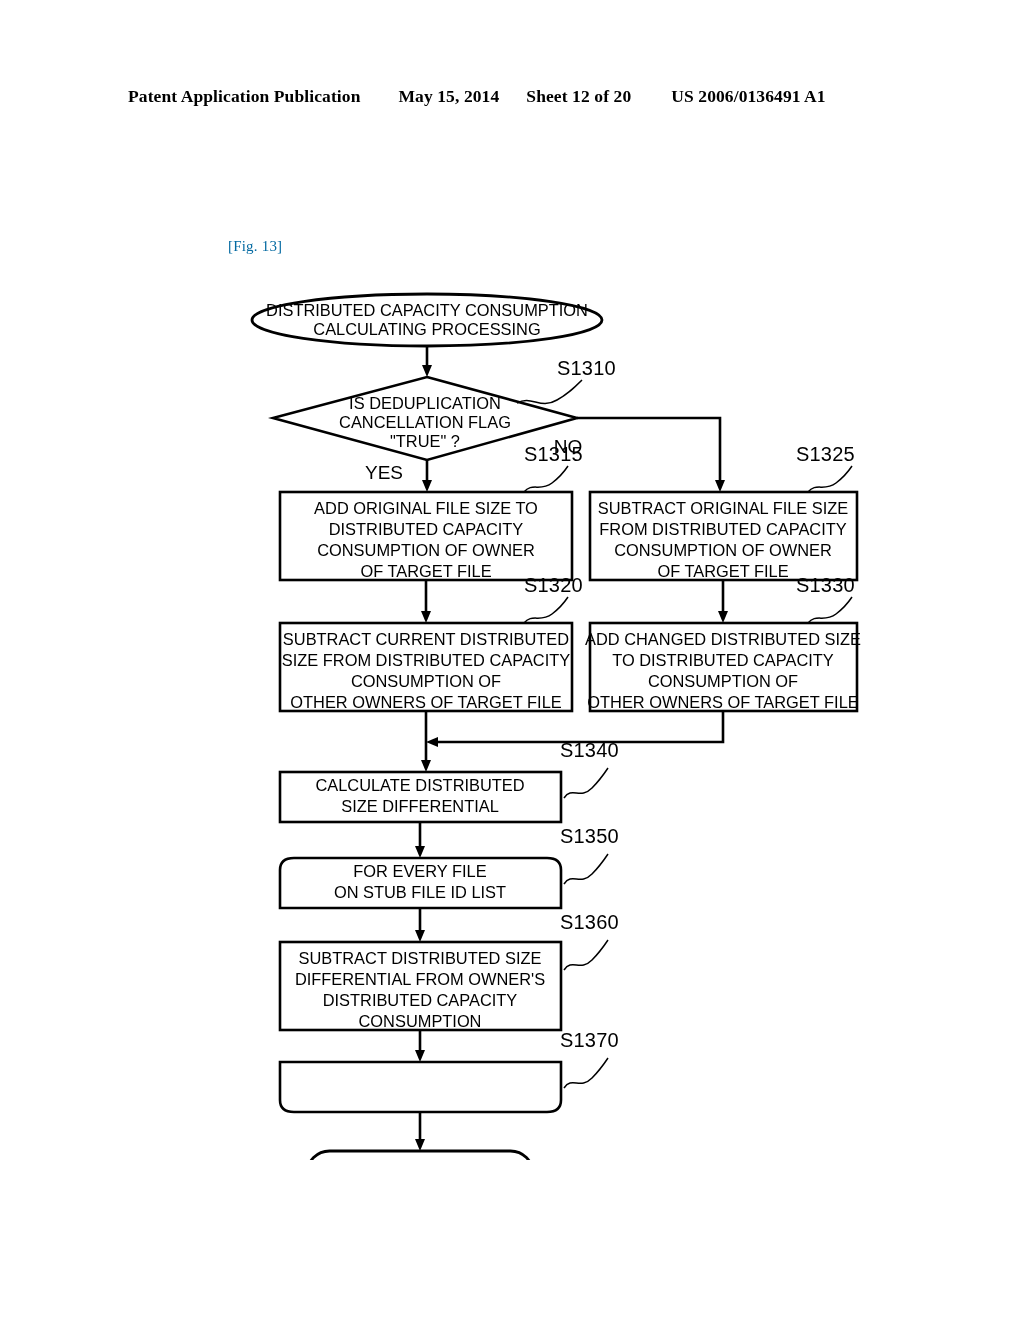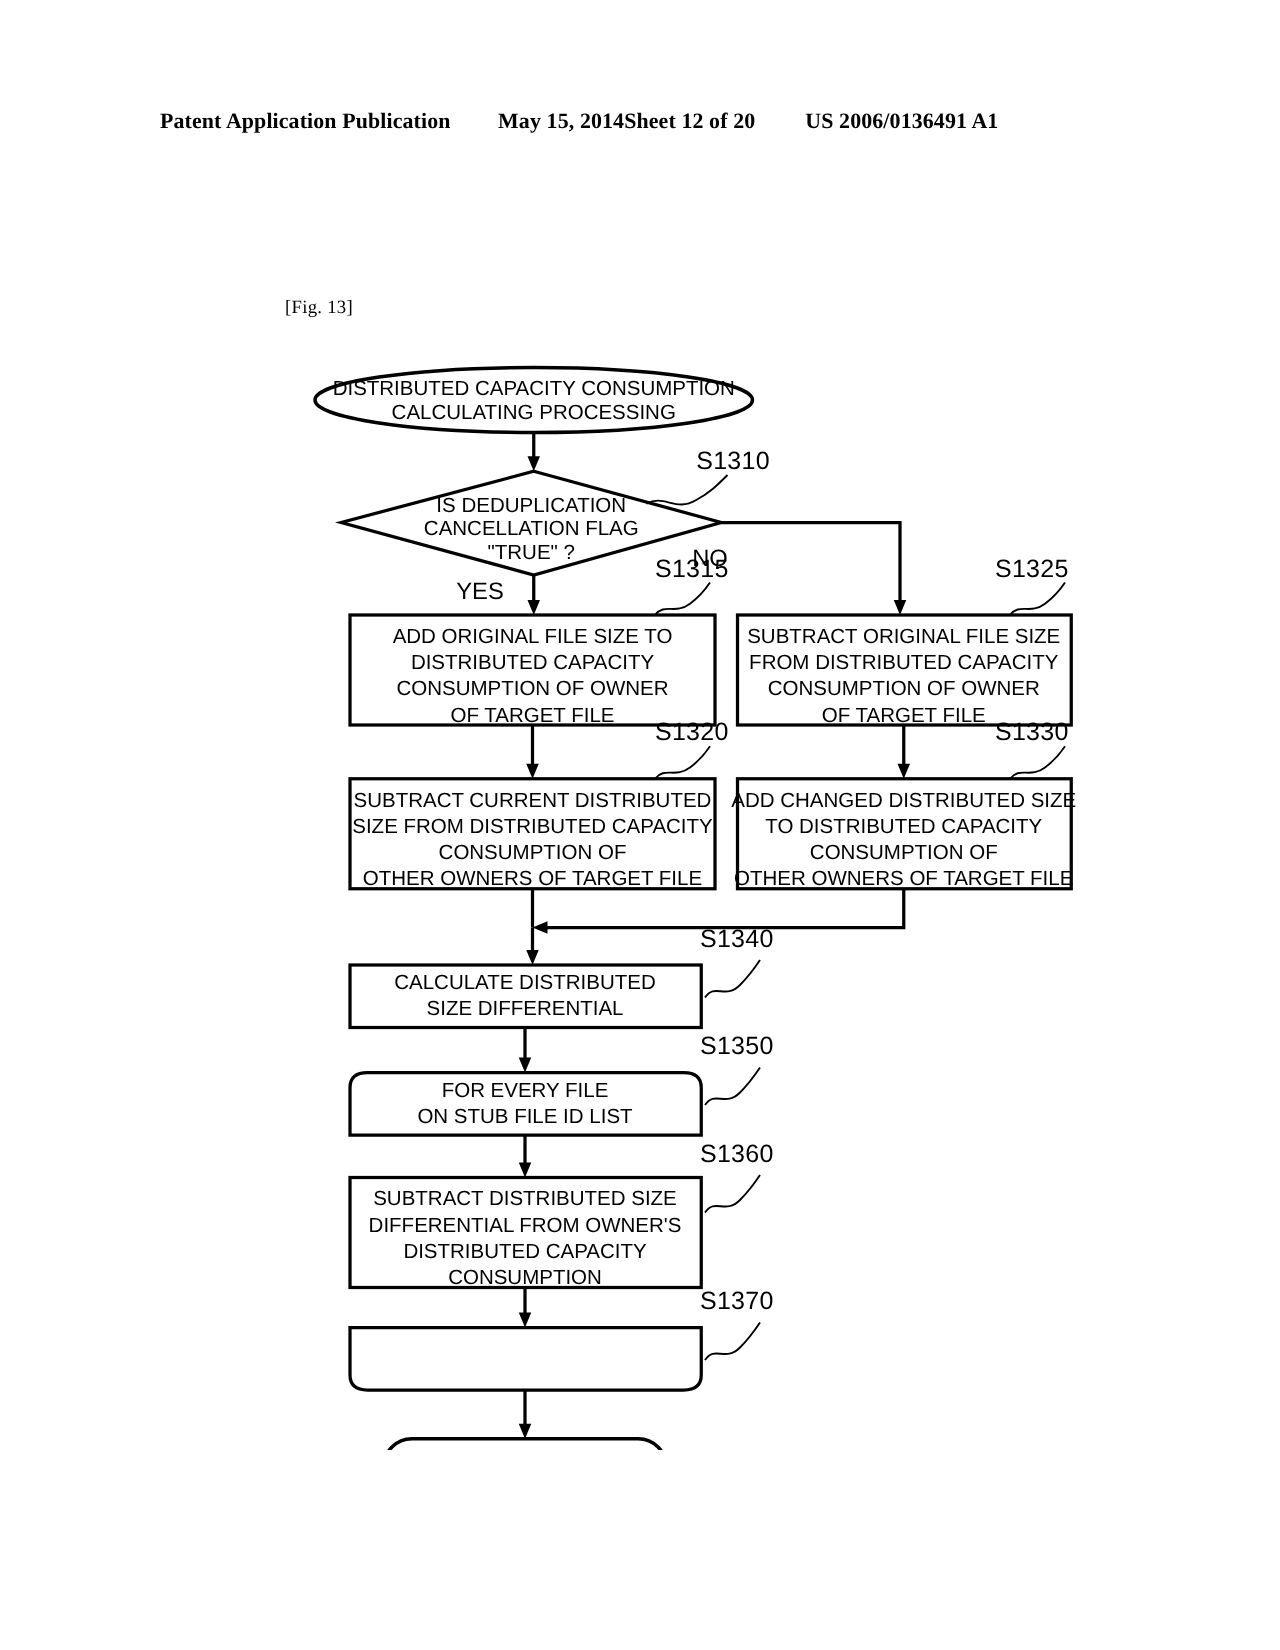--- a/index.html
+++ b/index.html
@@ -34,32 +34,32 @@
     display: flex;
     align-items: baseline;
     font-family: "Liberation Serif", serif;
     font-weight: bold;
     font-size: 17.5px;
     letter-spacing: 0.1px;
     color: #000;
     white-space: nowrap;
   }
   .hdr-title { margin-right: 38px; }
-  .hdr-date  { }
-  .hdr-sheet { margin-right: 40px; }
+  .hdr-date  { margin-right: 11px; }
+  .hdr-sheet { margin-right: 40px; margin-left: 16px; }
   .hdr-number { }
 
   
   .fig-label {
     position: absolute;
     left: 228px;
     top: 238px;
     font-family: "Liberation Serif", serif;
     font-size: 15px;
-    color: #000000;
+    color: #0369a1;
     letter-spacing: 0.2px;
   }
 
   
   .flow-wrap {
     position: absolute;
     left: 12px;
     top: 270px;
     width: 1024px;
     height: 890px;

